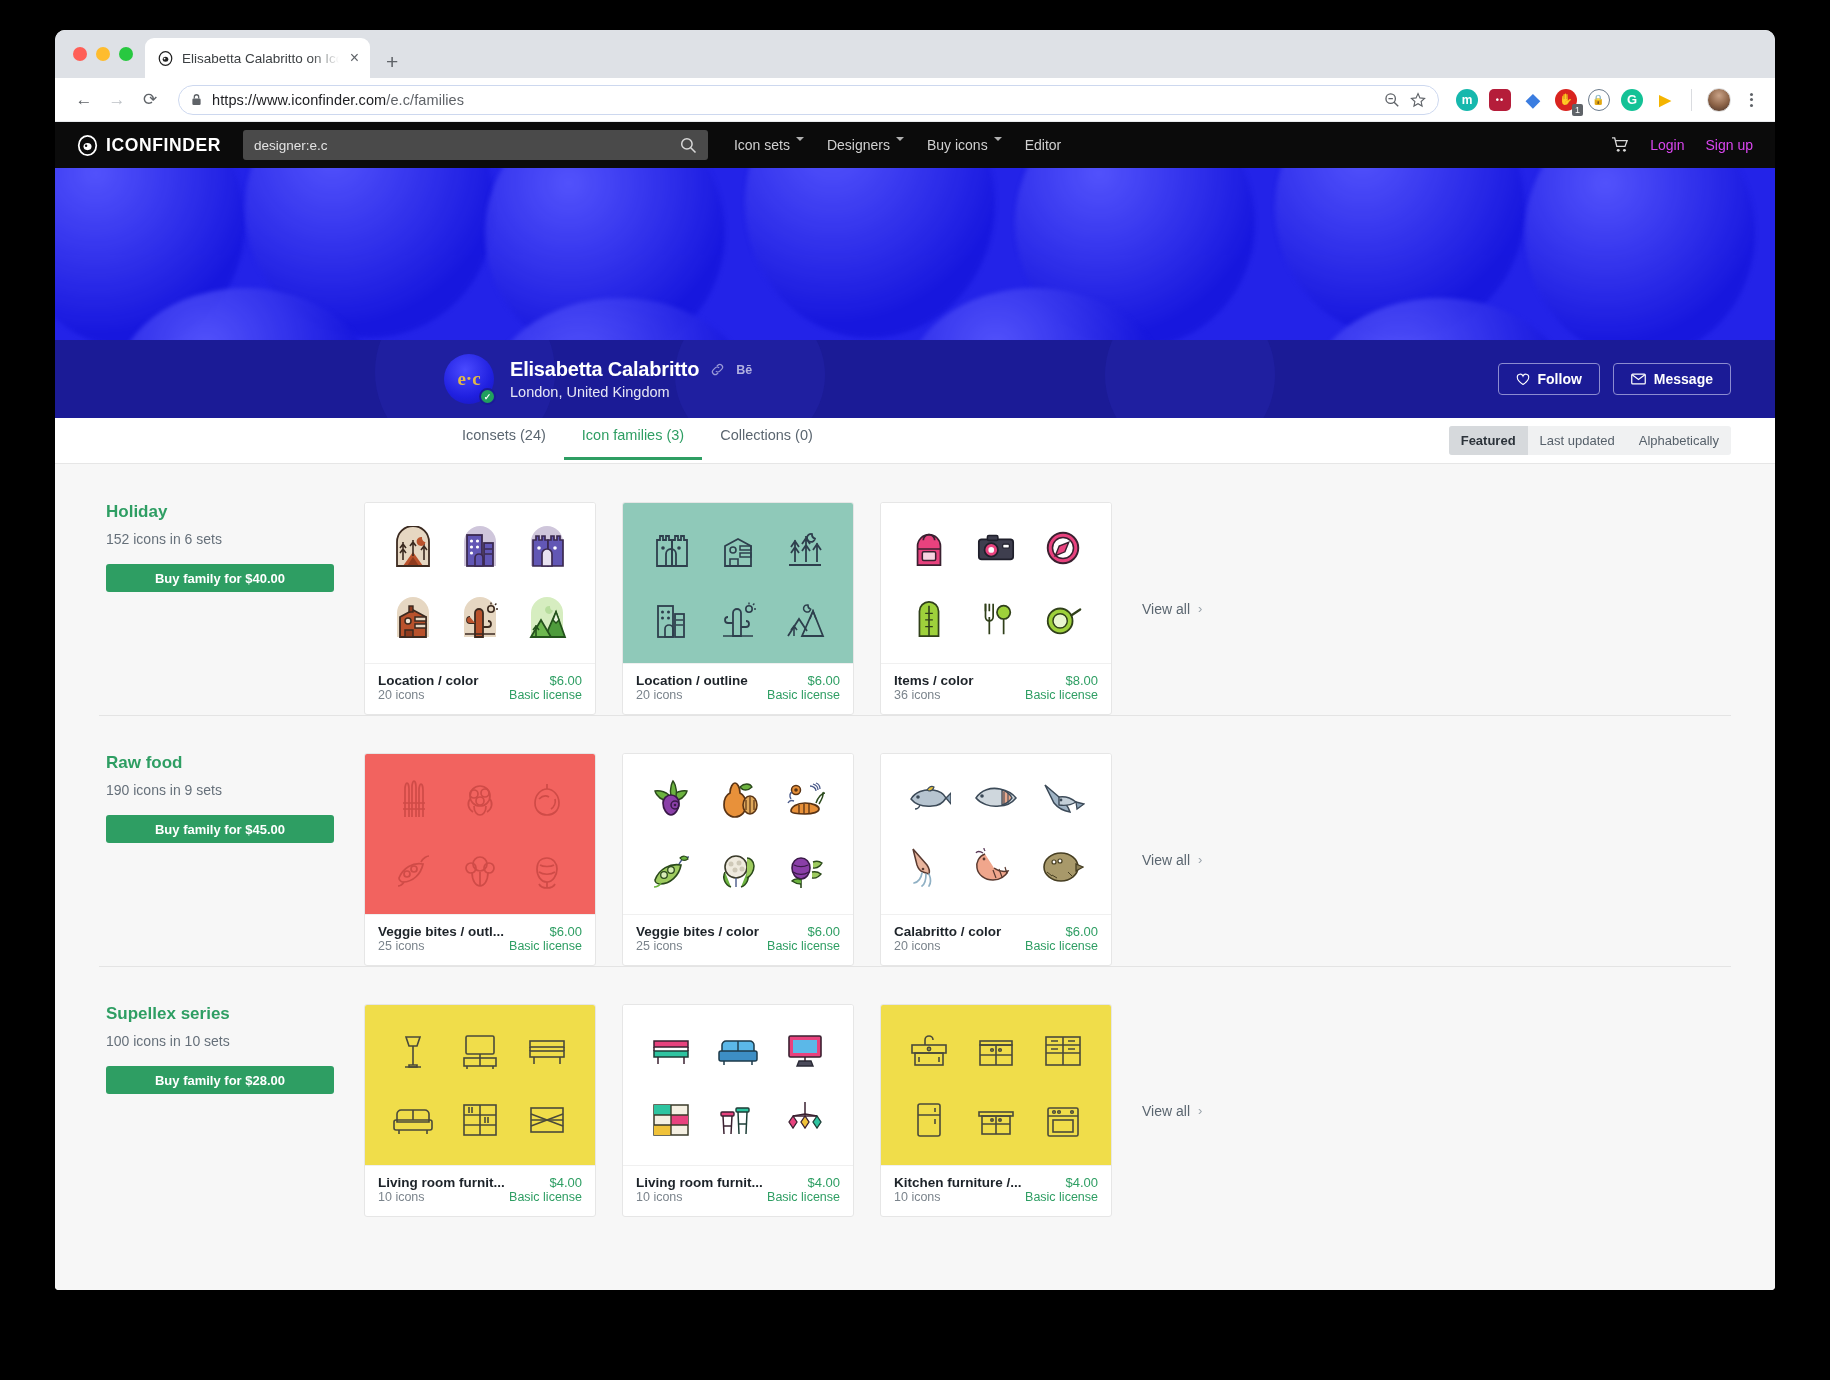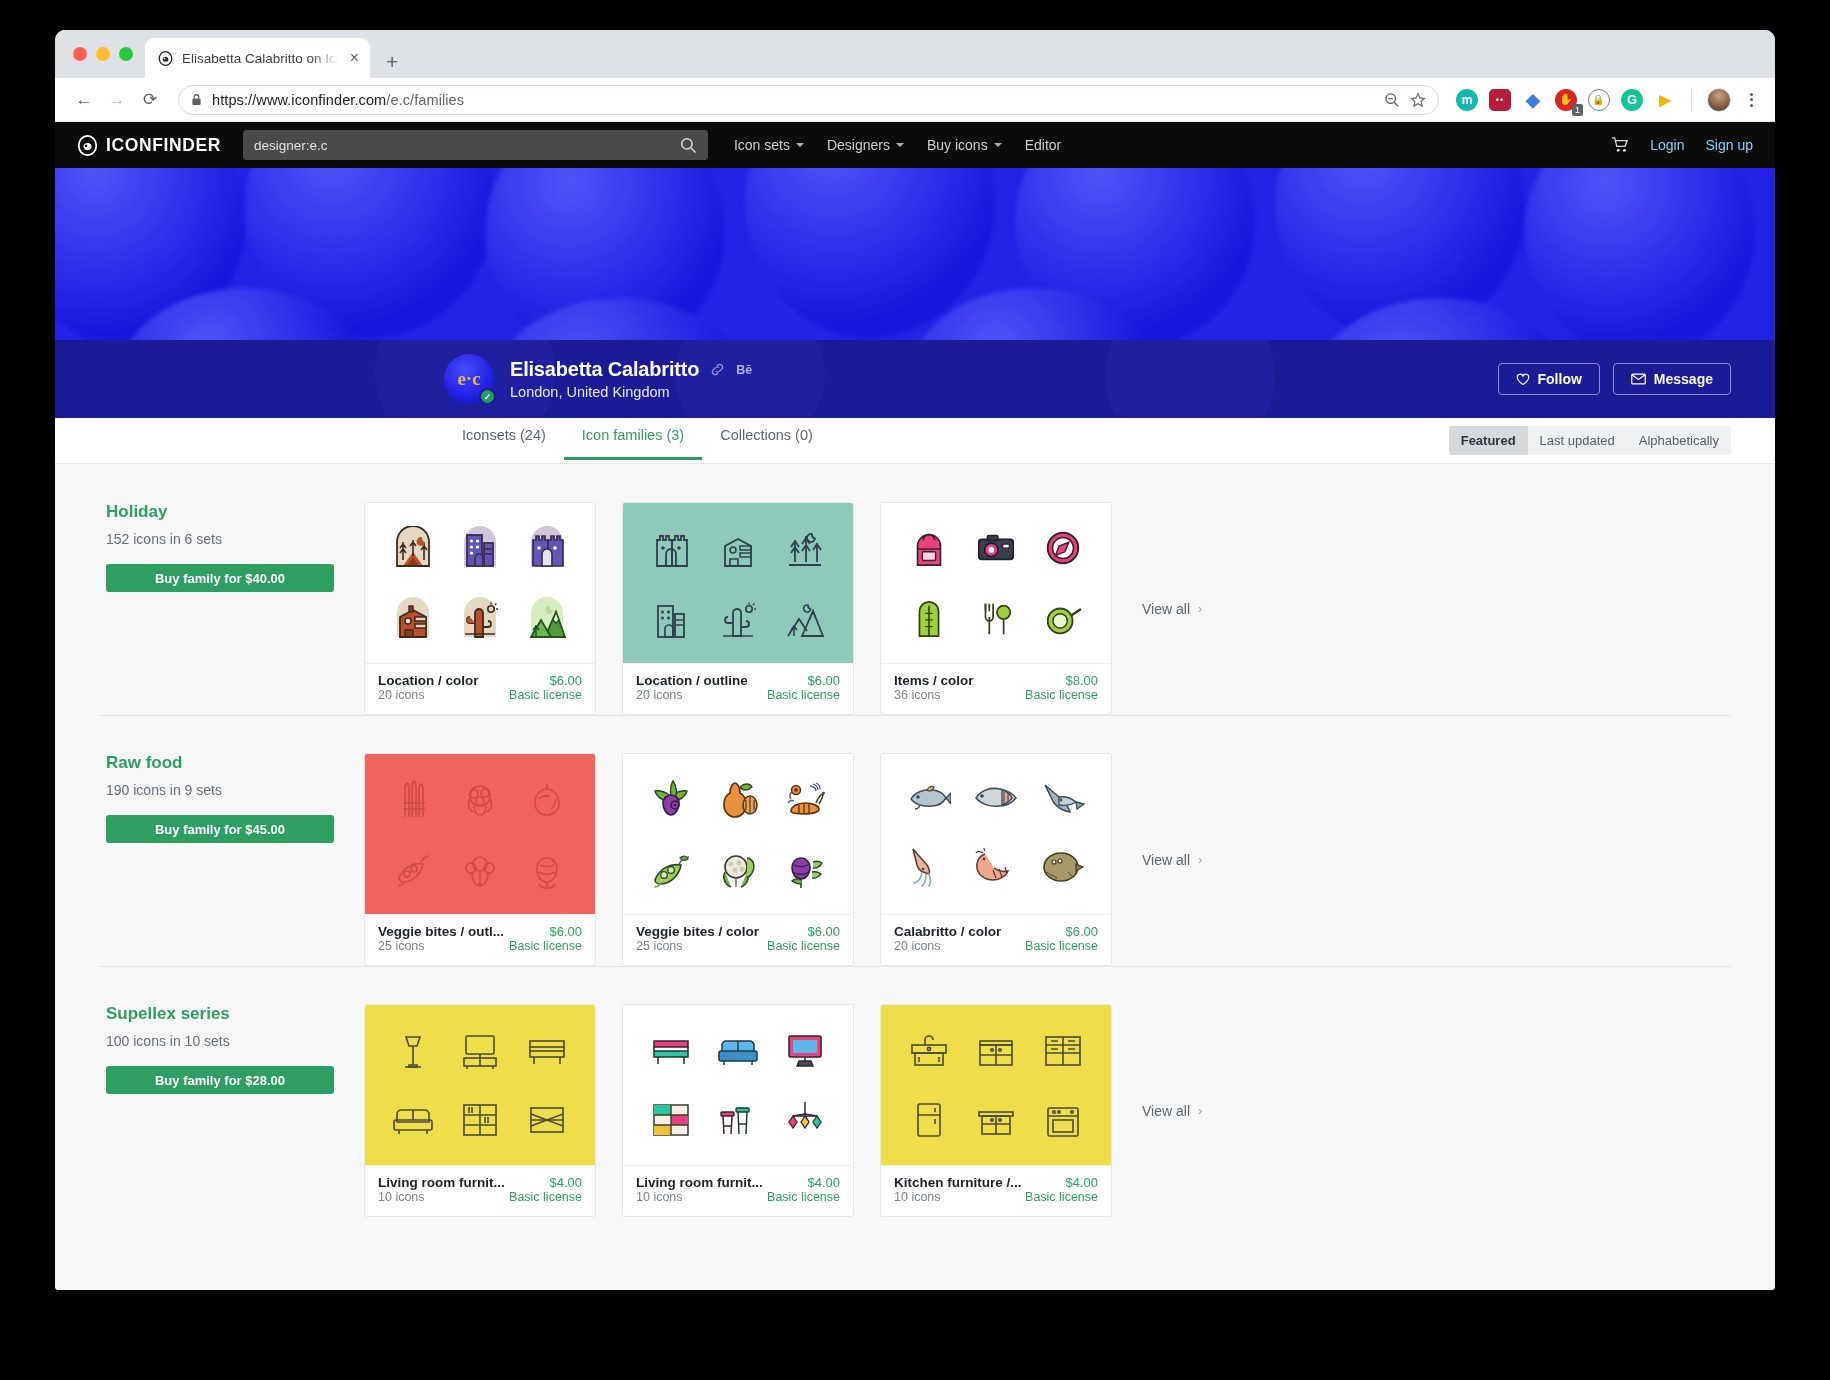--- a/index.html
+++ b/index.html
@@ -104,24 +104,24 @@
   .searchbar {
     width: 465px; height: 30px; margin-left: 22px;
     background: #4a4a4a; border-radius: 3px;
     display: flex; align-items: center; padding: 0 11px;
   }
   .searchbar input {
     flex: 1; background: transparent; border: 0; outline: 0;
     color: #e3e3e3; font-size: 13.5px; font-family: inherit;
   }
   .navlinks { display: flex; align-items: center; gap: 23px; margin-left: 26px; }
-  .navlink { color: #d0d0d0; font-size: 14px; display: flex; align-items: center; gap: 6px; cursor: pointer; }
+  .navlink { color: #d0d0d0; font-size: 14px; display: flex; gap: 6px; cursor: pointer; }
   .caret { border-left: 4px solid transparent; border-right: 4px solid transparent; border-top: 4px solid #b0b0b0; }
   .navright { margin-left: auto; display: flex; align-items: center; gap: 21px; }
-  .navright span { color: #7dd3fc; font-size: 14px; cursor: pointer; }
+  .navright span { color: #d946ef; font-size: 14px; cursor: pointer; }
   
   .hero { height: 172px; position: relative; overflow: hidden; background: #2323e8; }
   .hero .blob {
     position: absolute; border-radius: 50%;
     background: radial-gradient(circle at 35% 30%, #5b5bff 0%, #1616dd 70%);
     filter: blur(2px); opacity: .85;
   }
   .herobar {
     height: 78px; background: #1b1b96; display: flex; align-items: center;
     padding: 0 44px; position: relative; overflow: hidden;

